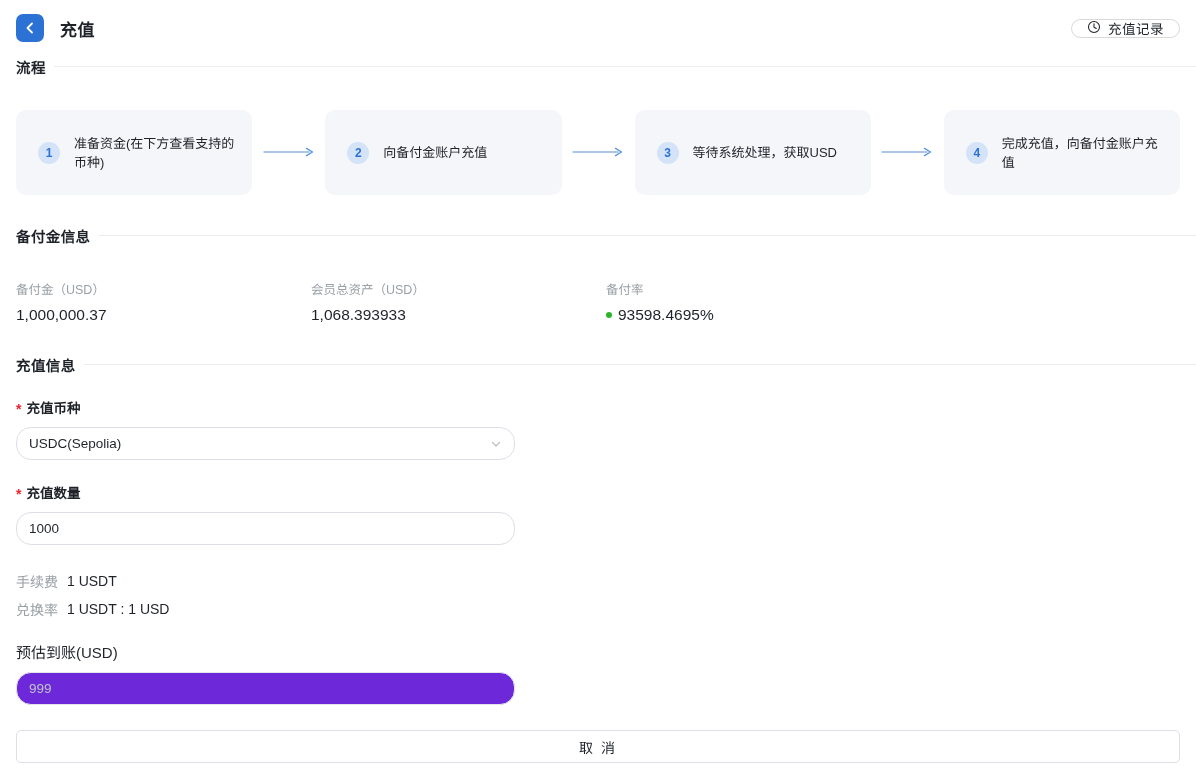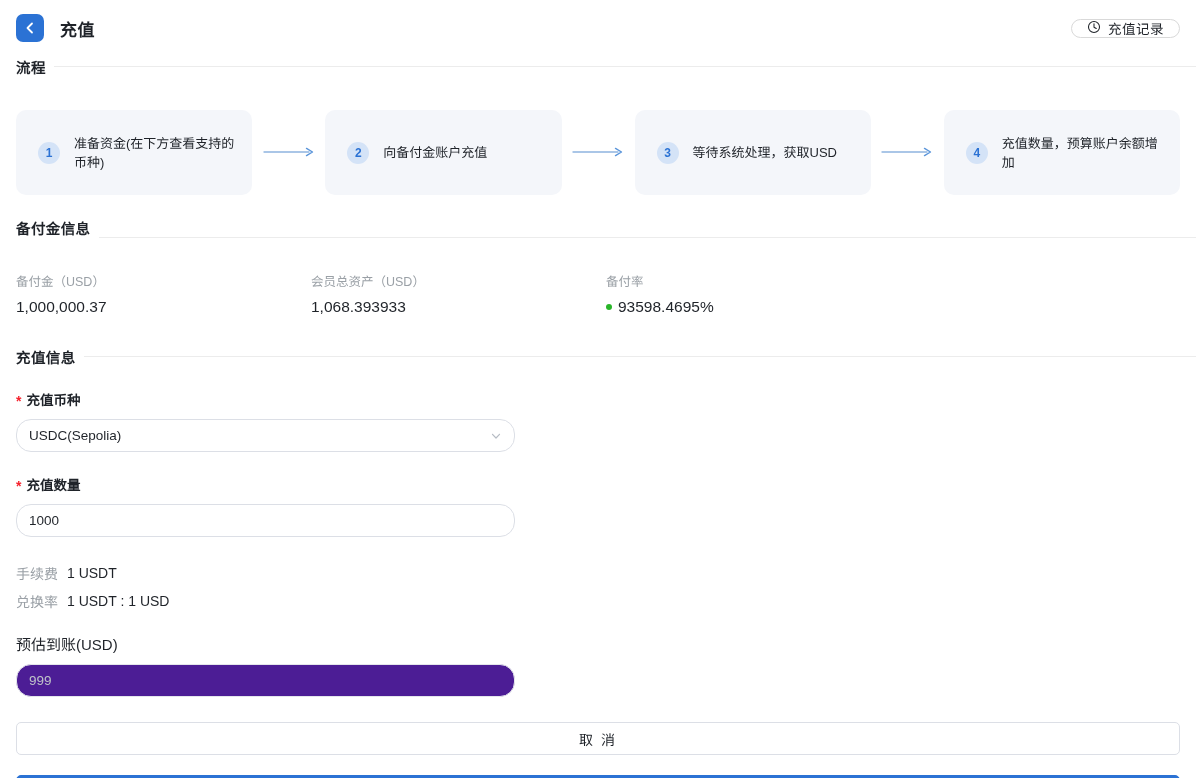--- a/index.html
+++ b/index.html
@@ -187,21 +187,21 @@
     box-sizing: border-box;
     display: flex;
     align-items: center;
     padding: 0 12px;
     font-size: 13.5px;
     color: #1f2329;
   }
   .control.select { cursor: pointer; }
   .control .chev { margin-left: auto; color: #b6bcc4; display: flex; }
   .control.disabled {
-    background: #4c1d95;
+    background: #6d28d9;
     border-color: #e4e6eb;
     color: #bfc3c9;
   }
   .control input {
     border: 0;
     outline: 0;
     background: transparent;
     font: inherit;
     color: inherit;
     width: 100%;
@@ -327,26 +327,26 @@
     <span>
       <svg width="52" height="12" viewBox="0 0 52 12" aria-hidden="true">
         <path d="M1 6 H46" fill="none" stroke="#8fb4e0" stroke-width="1.4" stroke-linecap="round"></path>
         <path d="M43.5 2.4 L49.5 6 L43.5 9.6" fill="none" stroke="#5b95da" stroke-width="1.4" stroke-linecap="round" stroke-linejoin="round"></path>
       </svg>
     </span>
   </div>
 
   <div class="step-card">
     <div class="step-badge">4</div>
-    <div class="step-text">充值数量，预算账户余额增加</div>
-  </div>
-
-</div>
-
-<div class="section-head" style="margin-top:22px;align-items:flex-end;">
+    <div class="step-text">完成充值，向备付金账户充值</div>
+  </div>
+
+</div>
+
+<div class="section-head" style="margin-top:30px;">
   <span class="title">备付金信息</span>
   <span class="rule"></span>
 </div>
 
 <div class="stats-row">
   <div class="stat">
     <div class="stat-label">备付金（USD）</div>
     <div class="stat-value">
       <span>1,000,000.37</span>
     </div>

